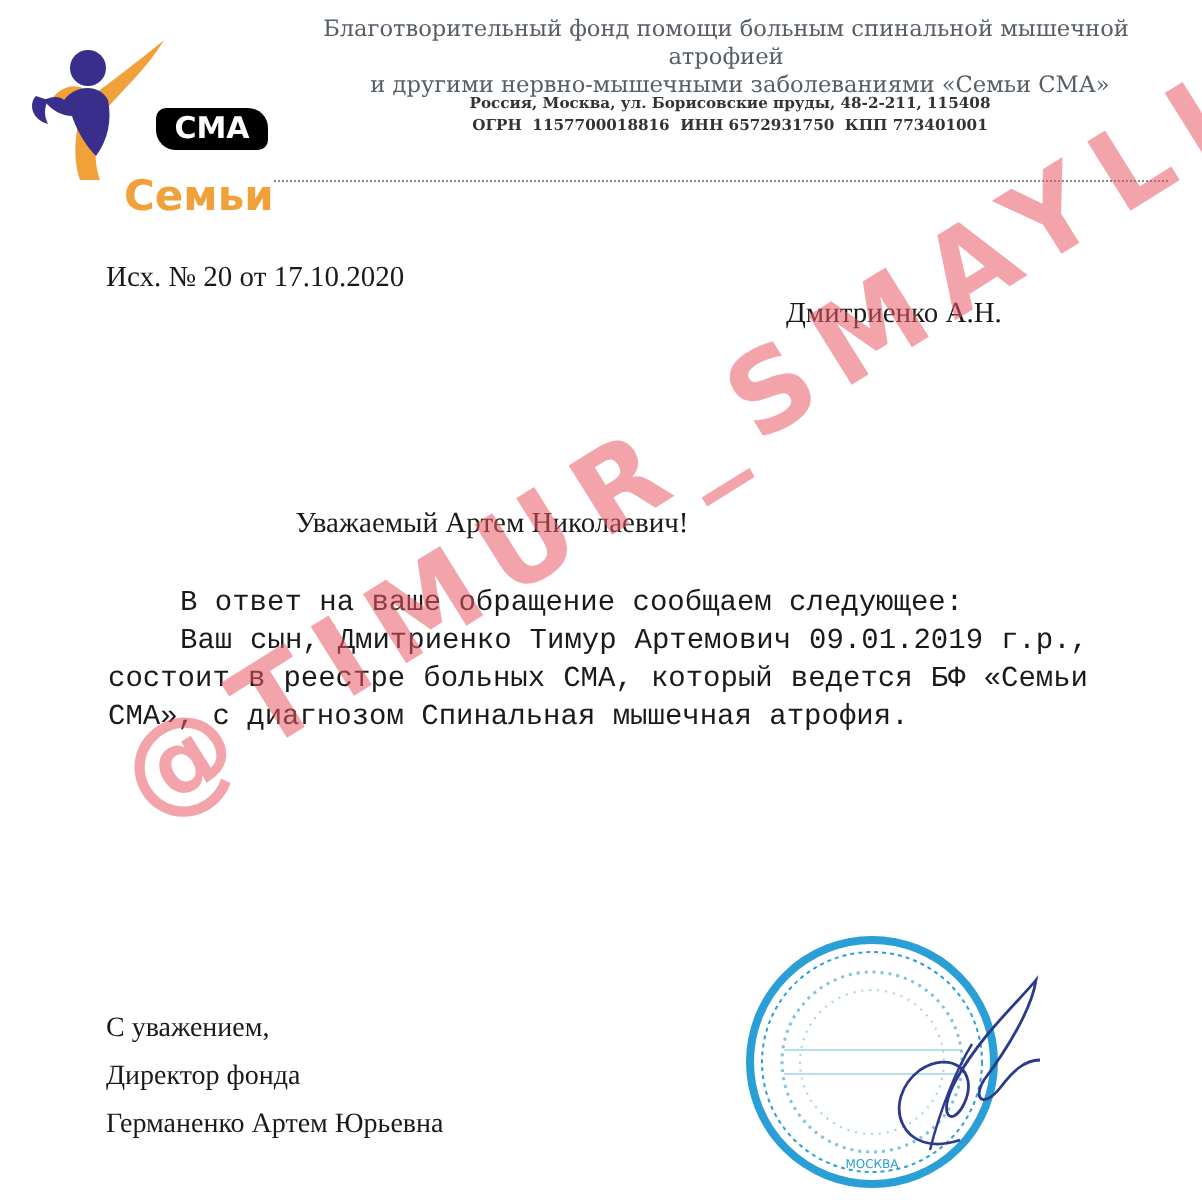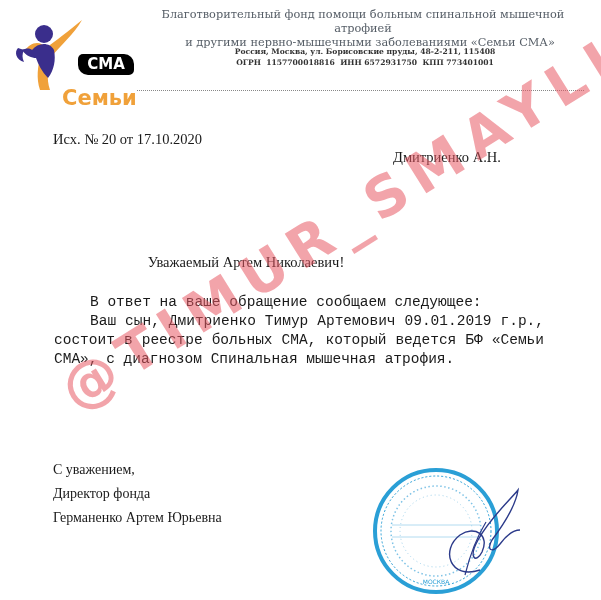--- a/index.html
+++ b/index.html
@@ -15,21 +15,21 @@
     .header-rule { position: absolute; left: 137px; top: 90px; width: 447px; border-top: 1.5px dotted #888; }
 
     .ref { position: absolute; left: 53px; top: 131px; font-size: 14.5px; }
     .addressee { position: absolute; left: 393px; top: 149px; font-size: 14.5px; }
 
     .salutation { position: absolute; left: 0; top: 254px; width: 482px; text-align: center; font-size: 14.5px; padding-left: 10px; box-sizing: border-box; }
 
     .body-text { position: absolute; left: 54px; top: 293px; width: 490px; font-size: 14.5px; line-height: 19px; text-align: justify; }
     .body-text p { margin: 0; text-indent: 36px; font-family: Liberation Mono, monospace; }
 
-    .closing { position: absolute; left: 53px; top: 458px; font-size: 14px; line-height: 24px; }
+    .closing { position: absolute; left: 53px; top: 503px; font-size: 14px; line-height: 24px; }
     .closing div { height: 24px; }
 
     .stamp { position: absolute; left: 372px; top: 467px; width: 128px; height: 128px; }
     .signature { position: absolute; left: 420px; top: 480px; width: 110px; height: 110px; }
 
     .watermark { position: absolute; left: 66px; top: 363px; font-family: "DejaVu Sans", sans-serif; font-size: 56px; font-weight: bold; letter-spacing: 10px; color: rgba(232, 90, 100, 0.55); transform: rotate(-32deg); transform-origin: 0 50%; white-space: nowrap; pointer-events: none; }
   </style>
 </head>
 <body>
 

